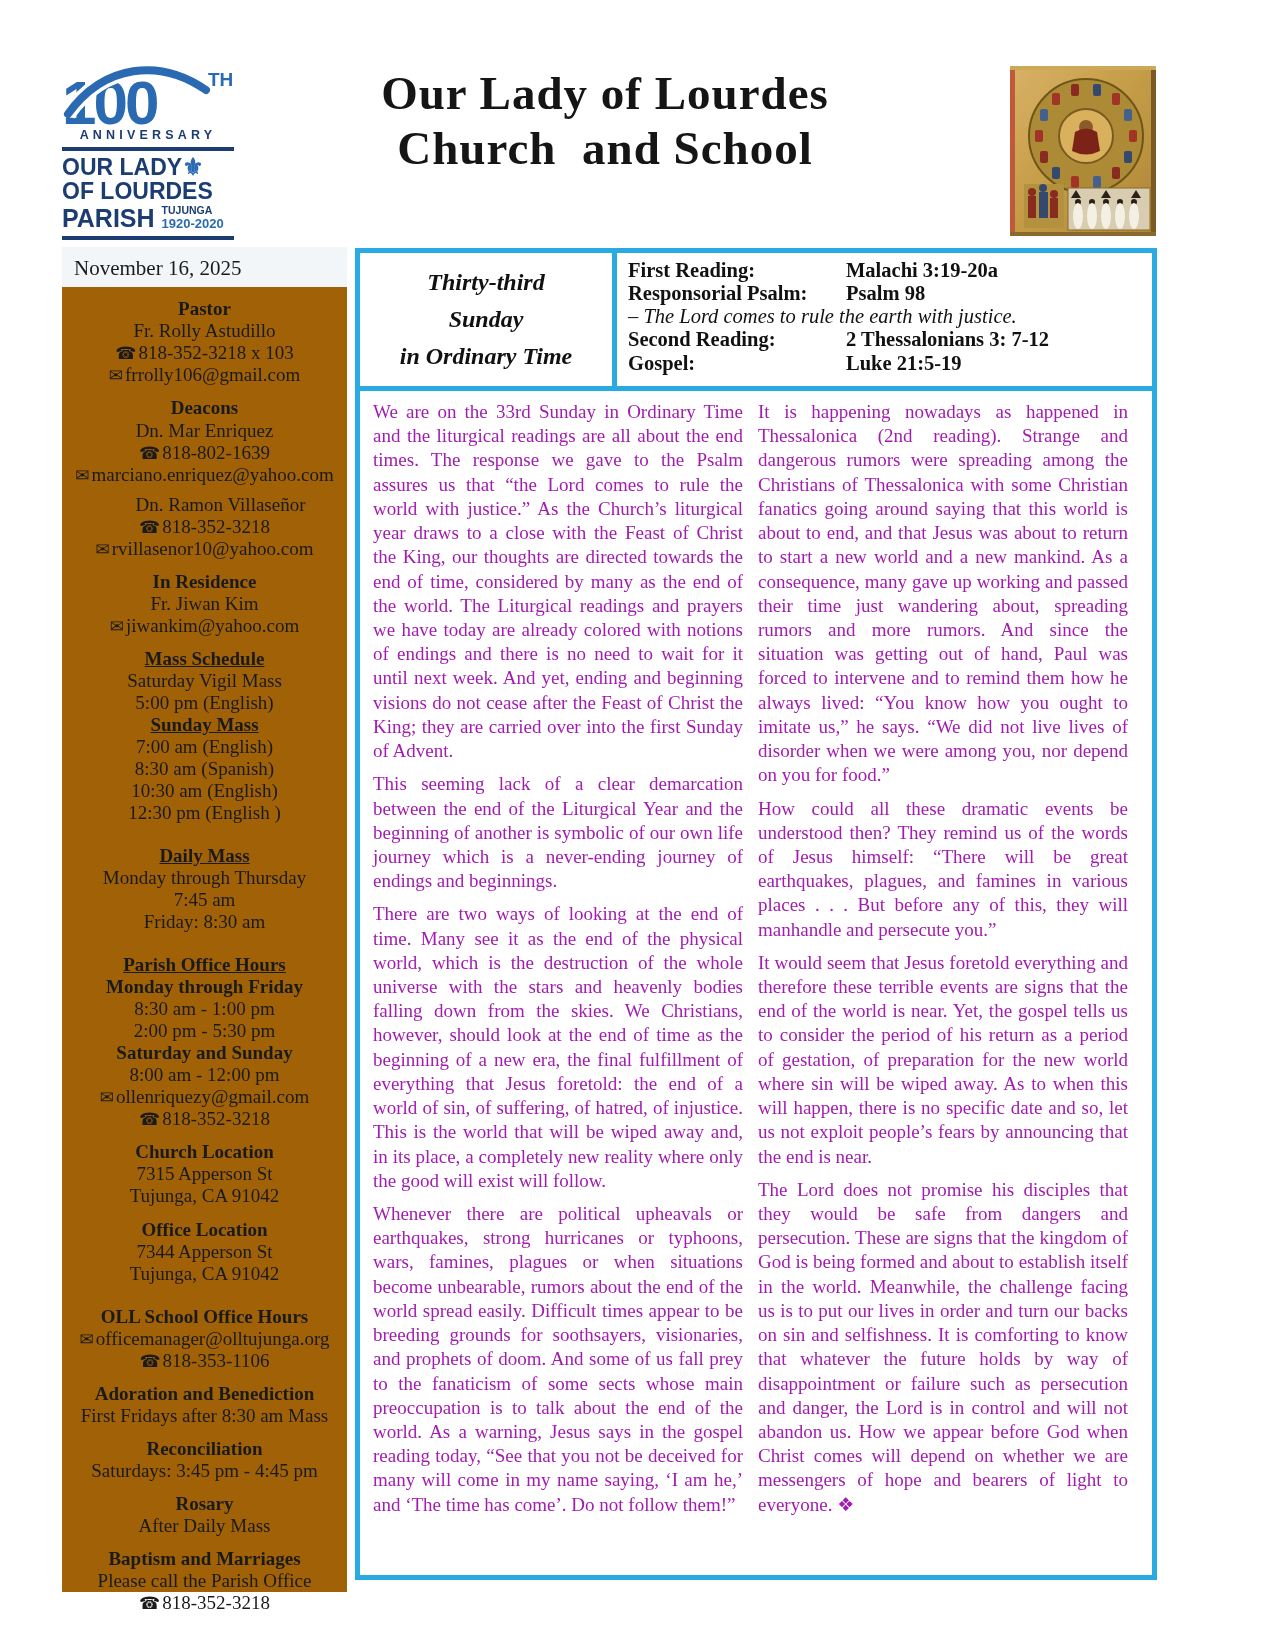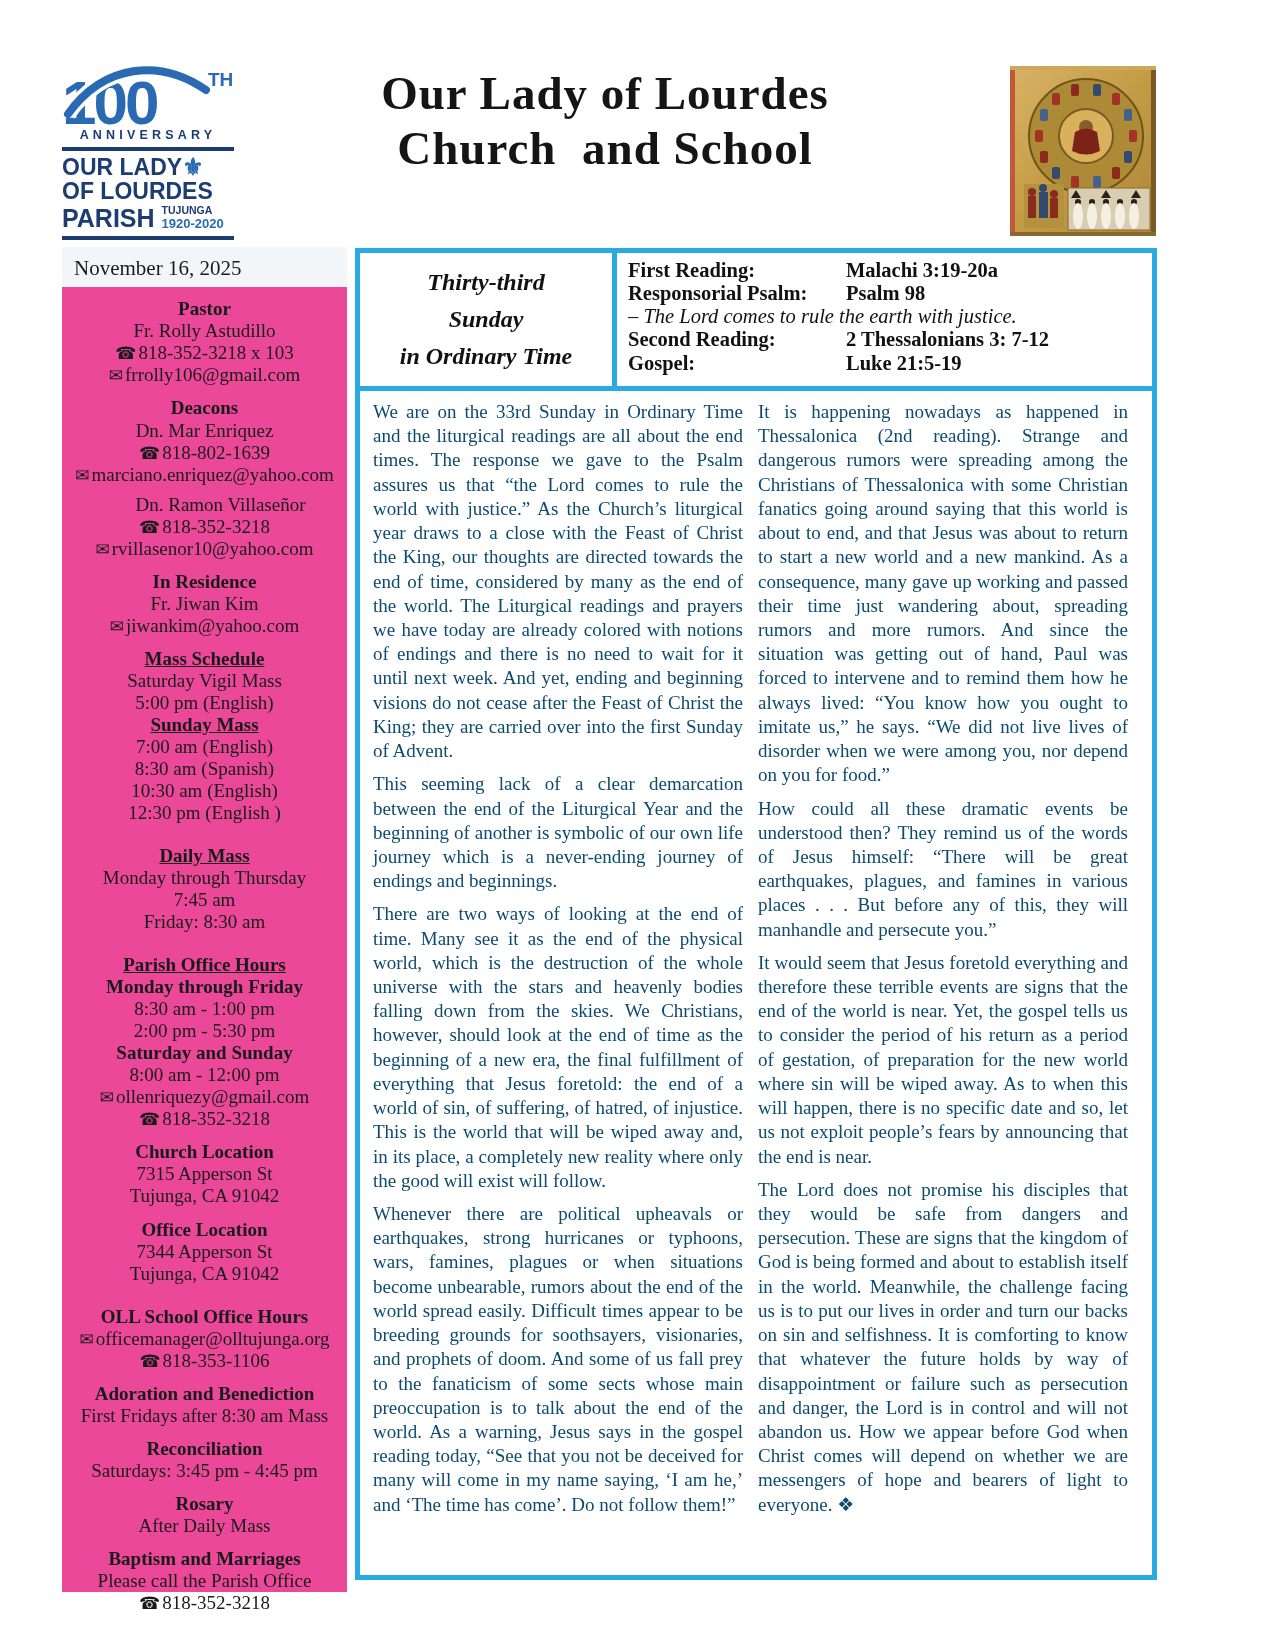--- a/index.html
+++ b/index.html
@@ -21,21 +21,21 @@
   .logo-tagline{font-size:13.5px;font-weight:bold;margin-top:4px;letter-spacing:.2px;}
 
   .masthead-title{position:absolute;left:255px;top:66px;width:700px;text-align:center;color:#151515;}
   .title-line{font-size:47px;font-weight:bold;line-height:1.16;letter-spacing:1px;}
   .keep-space{white-space:pre-wrap;}
   .subtitle{font-size:19.5px;font-weight:bold;margin-top:7px;}
 
   .icon-art{position:absolute;left:1010px;top:66px;width:146px;height:170px;}
 
   
-  .sidebar{position:absolute;left:62px;top:247px;width:285px;height:1345px;background:#ec4899;
+  .sidebar{position:absolute;left:62px;top:247px;width:285px;height:1345px;background:#a16207;
            font-size:19px;line-height:1.16;}
   .sidebar-date{background:#F3F6F9;font-size:21px;padding:9px 12px 7px;}
   .sb{text-align:center;margin-top:11px;}
   .gap-lg{margin-top:21px;}
   .sb-h{font-weight:bold;}
   .sb-hu{font-weight:bold;text-decoration:underline;}
   .sb-b{font-weight:bold;text-align:center;}
   .mt8{margin-top:8px;padding-left:32px;}
   .ci{font-size:17px;margin-right:2px;}
 
@@ -48,21 +48,21 @@
   .rlist{flex:1;padding:6px 8px 16px 11px;font-size:20.5px;line-height:1.13;color:#111;}
   .rrow{display:flex;}
   .rlabel{width:218px;font-weight:bold;flex:none;}
   .rvalue{font-weight:bold;}
   .rnote{font-style:italic;}
 
   
   .article{position:absolute;left:355px;top:386px;width:802px;height:1194px;box-sizing:border-box;
            border:5px solid #29ABE2;background:#fff;display:flex;gap:15px;padding:9px 24px 6px 13px;}
   .acol{flex:1;min-width:0;}
-  .acol p{margin:0 0 9px;text-align:justify;font-size:19px;line-height:1.275;color:#0c4a6e;}
+  .acol p{margin:0 0 9px;text-align:justify;font-size:19px;line-height:1.275;color:#a21caf;}
 </style>
 </head>
 <body>
 
 <div class="page">
 
   <div class="logo">
     <svg width="172" height="72" viewBox="0 0 172 72">
       <text x="0" y="64" font-family="Liberation Sans, sans-serif" font-weight="bold" font-size="62" fill="#2A6AB2" letter-spacing="-3">100</text>
       <path d="M6,54 C42,4 98,-2 144,30" stroke="#ffffff" stroke-width="15" fill="none"></path>

